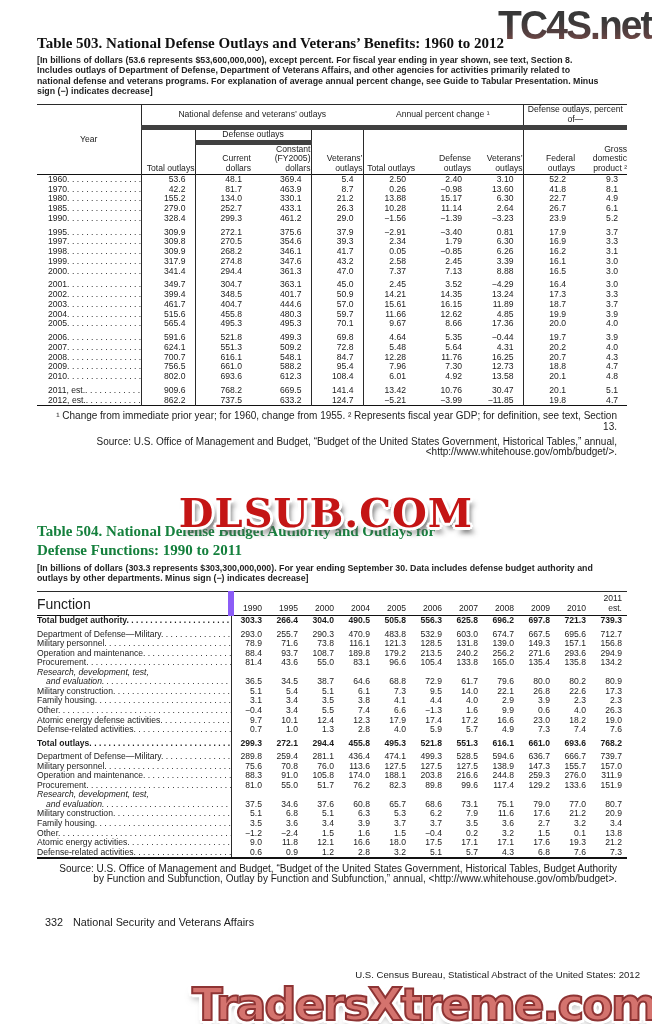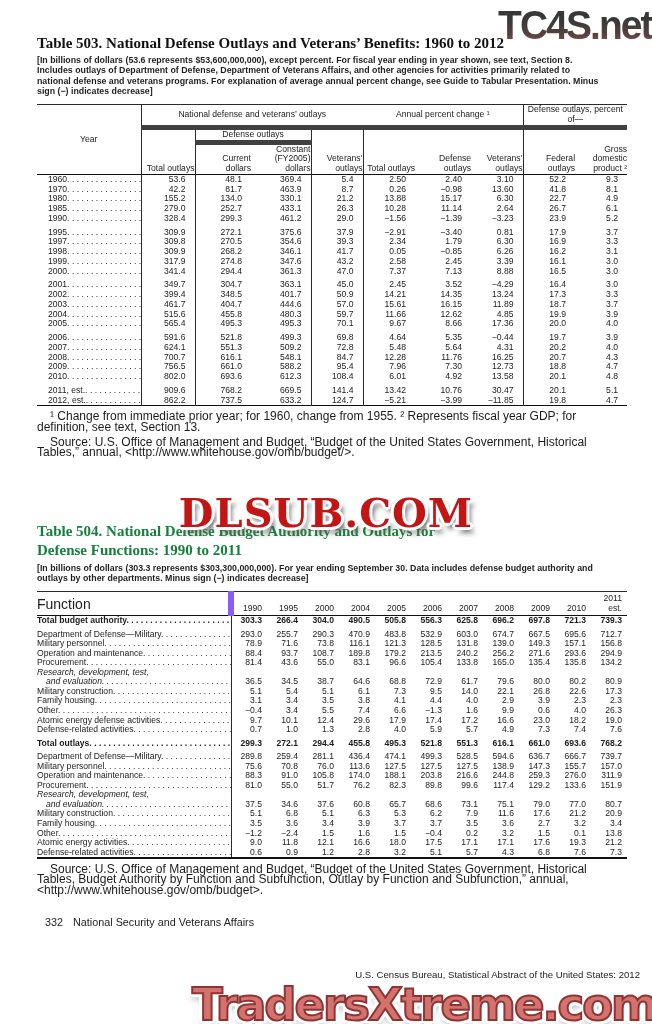--- a/index.html
+++ b/index.html
@@ -6,21 +6,21 @@
   .page{width:652px;height:1024px;position:relative;overflow:hidden;background:#fff;
         font-family:"Liberation Sans",sans-serif;color:#1b1b1b;}
   .content{padding:0 25px 0 37px;}
 
   
   .tbl-title{font-family:"Liberation Serif",serif;font-size:15px;line-height:18px;
              font-weight:bold;margin:34px 0 3px 0;color:#111;}
   .tbl-title-2{font-family:"Liberation Serif",serif;font-size:15px;line-height:19px;
              font-weight:bold;margin:64px 0 3px 0;color:#15803d;}
   .note{font-size:8.8px;line-height:10.3px;margin:0 0 8px 0;width:566px;color:#1f1f1f;font-weight:bold;}
-  .fn{font-size:12px;line-height:10.3px;margin:5px 0 0 0;text-indent:13px;width:580px;}
+  .fn{font-size:10px;line-height:10.3px;margin:5px 0 0 0;text-indent:13px;width:580px;text-align:right;}
 
   
   table{border-collapse:collapse;table-layout:fixed;}
   th,td{box-sizing:border-box;}
 
   
   .t503{width:590px;border-bottom:1.5px solid #111;}
   .t503 th{font-weight:normal;font-size:8.6px;line-height:9.8px;padding:0;}
   .t503 thead tr:first-child th{border-top:1px solid #2a2a2a;}
   .grp{text-align:center;vertical-align:middle;padding:2px 2px;}
@@ -559,21 +559,21 @@
             <td class="num">9.9</td>
             <td class="num">0.6</td>
             <td class="num">4.0</td>
             <td class="num">26.3</td>
           </tr>
           <tr>
             <td class="lab ind0">Atomic energy defense activities. . . . . . . . . . . . . . . . . . . . . . . . . . . . . . . . . . . . . . . . . . . . . . . . . . . . . . . . . . . . </td>
             <td class="num">9.7</td>
             <td class="num">10.1</td>
             <td class="num">12.4</td>
-            <td class="num">29.6</td>
+            <td class="num">12.3</td>
             <td class="num">17.9</td>
             <td class="num">17.4</td>
             <td class="num">17.2</td>
             <td class="num">16.6</td>
             <td class="num">23.0</td>
             <td class="num">18.2</td>
             <td class="num">19.0</td>
           </tr>
           <tr>
             <td class="lab ind0">Defense-related activities. . . . . . . . . . . . . . . . . . . . . . . . . . . . . . . . . . . . . . . . . . . . . . . . . . . . . . . . . . . . </td>

